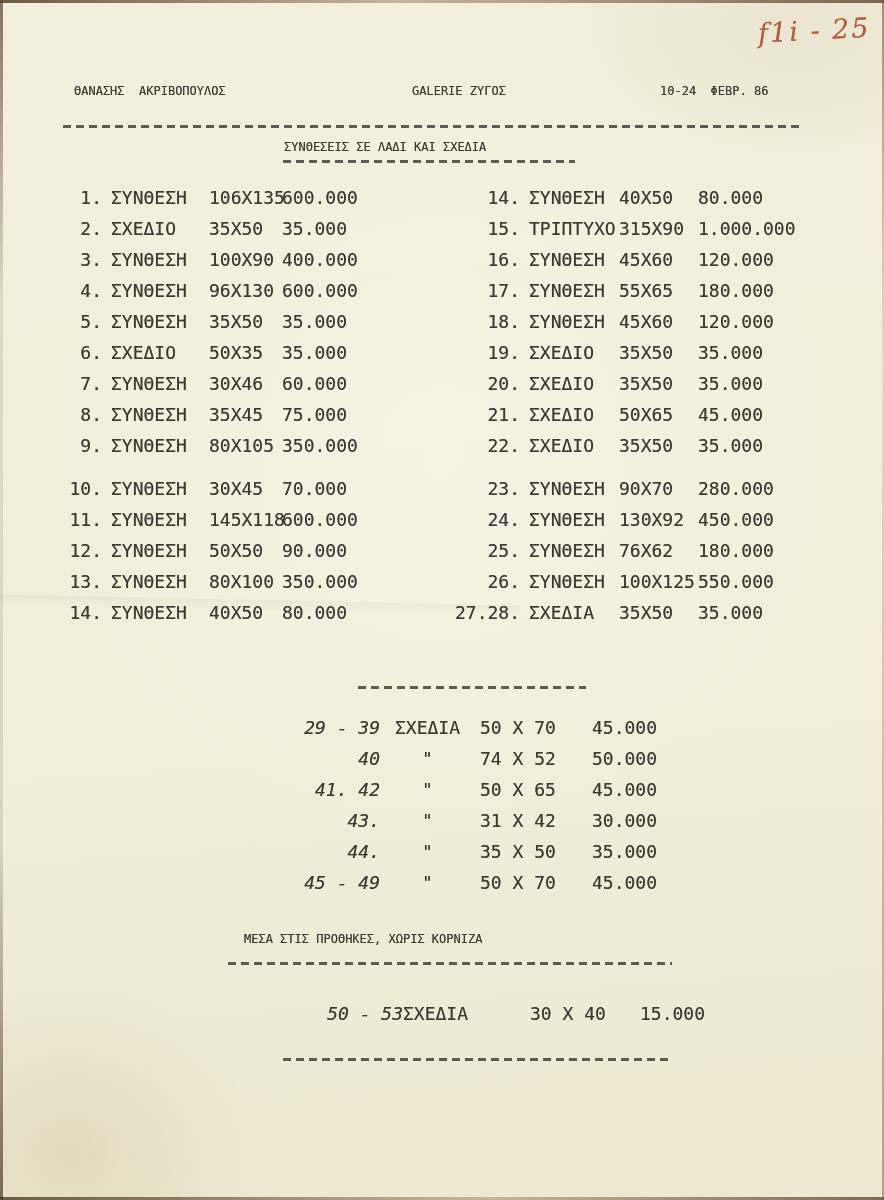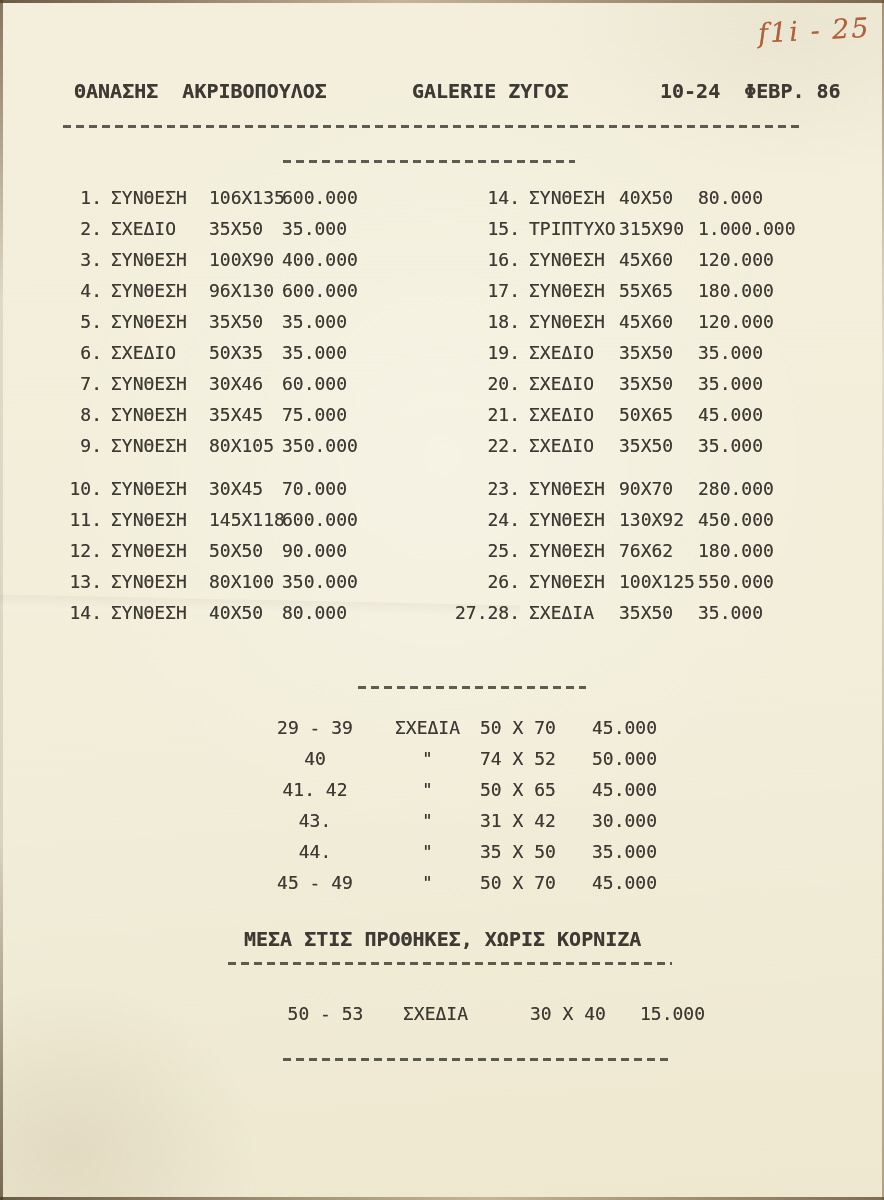--- a/index.html
+++ b/index.html
@@ -27,22 +27,22 @@
     background:linear-gradient(90deg, rgba(85,65,40,.85), rgba(140,110,70,.45) 45%, rgba(95,72,45,.8));}
   .edge-bottom{position:absolute;bottom:0;left:0;right:0;height:3px;
     background:linear-gradient(90deg, rgba(75,60,38,.8), rgba(130,105,65,.4) 55%, rgba(85,66,42,.75));}
   .edge-left{position:absolute;left:0;top:0;bottom:0;width:3px;
     background:linear-gradient(rgba(85,65,40,.7), rgba(85,65,40,.12) 25%, rgba(85,65,40,.15) 70%, rgba(70,55,35,.7));}
   .edge-right{position:absolute;right:0;top:0;bottom:0;width:2px;
     background:linear-gradient(rgba(95,75,45,.55), rgba(95,75,45,.1) 30%, rgba(95,75,45,.45));}
   .crease{position:absolute;left:0;top:600px;width:520px;height:22px;transform:rotate(1.2deg);
     background:linear-gradient(rgba(90,75,50,.05), rgba(255,255,255,.05) 55%, transparent);pointer-events:none;}
 
-  .t{position:absolute;white-space:pre;font-size:20px;line-height:22px;
-     text-shadow:0 0 .5px rgba(61,58,52,.65);font-weight:bold;}
+  .t{position:absolute;white-space:pre;font-size:12px;line-height:22px;
+     text-shadow:0 0 .5px rgba(61,58,52,.65);}
 
   .dash{position:absolute;height:3px;opacity:.82;
     background:repeating-linear-gradient(90deg, var(--ink) 0 8px, transparent 8px 13px);}
 
   
   .hand{
     position:absolute;top:14px;left:758px;width:140px;
     font-family:"DejaVu Serif", serif;font-style:italic;
     font-size:27px;color:var(--hand);transform:rotate(-3deg);
     letter-spacing:2px;text-shadow:0 0 .6px rgba(176,96,60,.6);
@@ -57,21 +57,21 @@
   .tbl-right{left:452px;top:182px;width:362px;}
   .tbl-right .row{grid-template-columns:68px 92px 86px 112px;}
   .tbl-left .row:nth-of-type(10), .tbl-right .row:nth-of-type(10){margin-top:12px;}
   .cell-no{text-align:right;}
   .cell-nm{padding-left:9px;}
   .cell-dm{text-align:left;margin-left:7px;}
   .cell-pr{text-align:left;}
 
   .tbl-upper{left:250px;top:712px;width:410px;}
   .tbl-upper .row{grid-template-columns:130px 95px 115px 67px;}
-  .cell-range{text-align:center;}
+  .cell-range{text-align:right;font-style:italic;}
   .cell-ditto{text-align:center;}
   .cell-udm{padding-left:5px;}
   .cell-upr{text-align:right;}
 
   .tbl-case{left:248px;top:998px;width:475px;}
   .tbl-case .row{grid-template-columns:155px 127px 110px 80px;}
 </style>
 </head>
 <body>
 
@@ -84,20 +84,21 @@
   <div class="crease"></div>
 
   <div class="hand">f1i - 25</div>
 
   <div class="t" style="left:74px;top:80px;">ΘΑΝΑΣΗΣ  ΑΚΡΙΒΟΠΟΥΛΟΣ</div>
   <div class="t" style="left:412px;top:80px;">GALERIE ΖΥΓΟΣ</div>
   <div class="t" style="left:628px;top:80px;margin-left:32px;">10-24  ΦΕΒΡ. 86</div>
 
   <div class="dash" style="left:63px;top:125px;width:737px;"></div>
 
+  <div class="t" style="left:284px;top:136px;">ΣΥΝΘΕΣΕΙΣ ΣΕ ΛΑΔΙ ΚΑΙ ΣΧΕΔΙΑ</div>
   <div class="dash" style="left:283px;top:160px;width:292px;"></div>
 
   <div class="tbl tbl-left">
 
       <div class="row">
         <span class="cell-no">1.</span>
         <span class="cell-nm">ΣΥΝΘΕΣΗ</span>
         <span class="cell-dm">106X135</span>
         <span class="cell-pr">600.000</span>
       </div>

